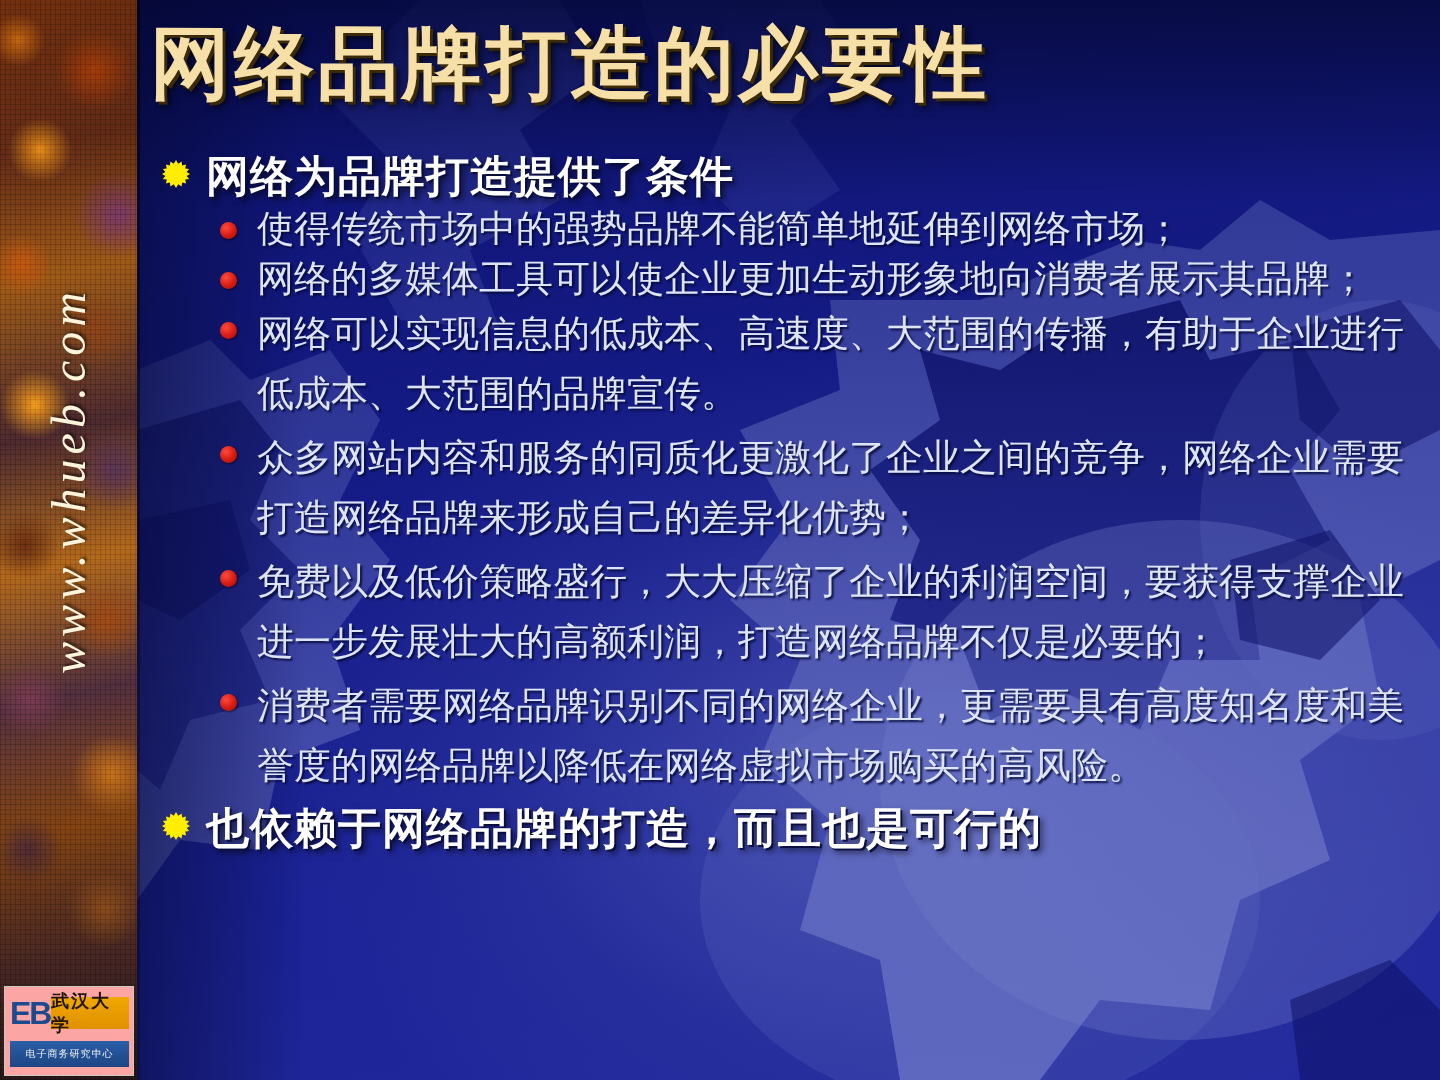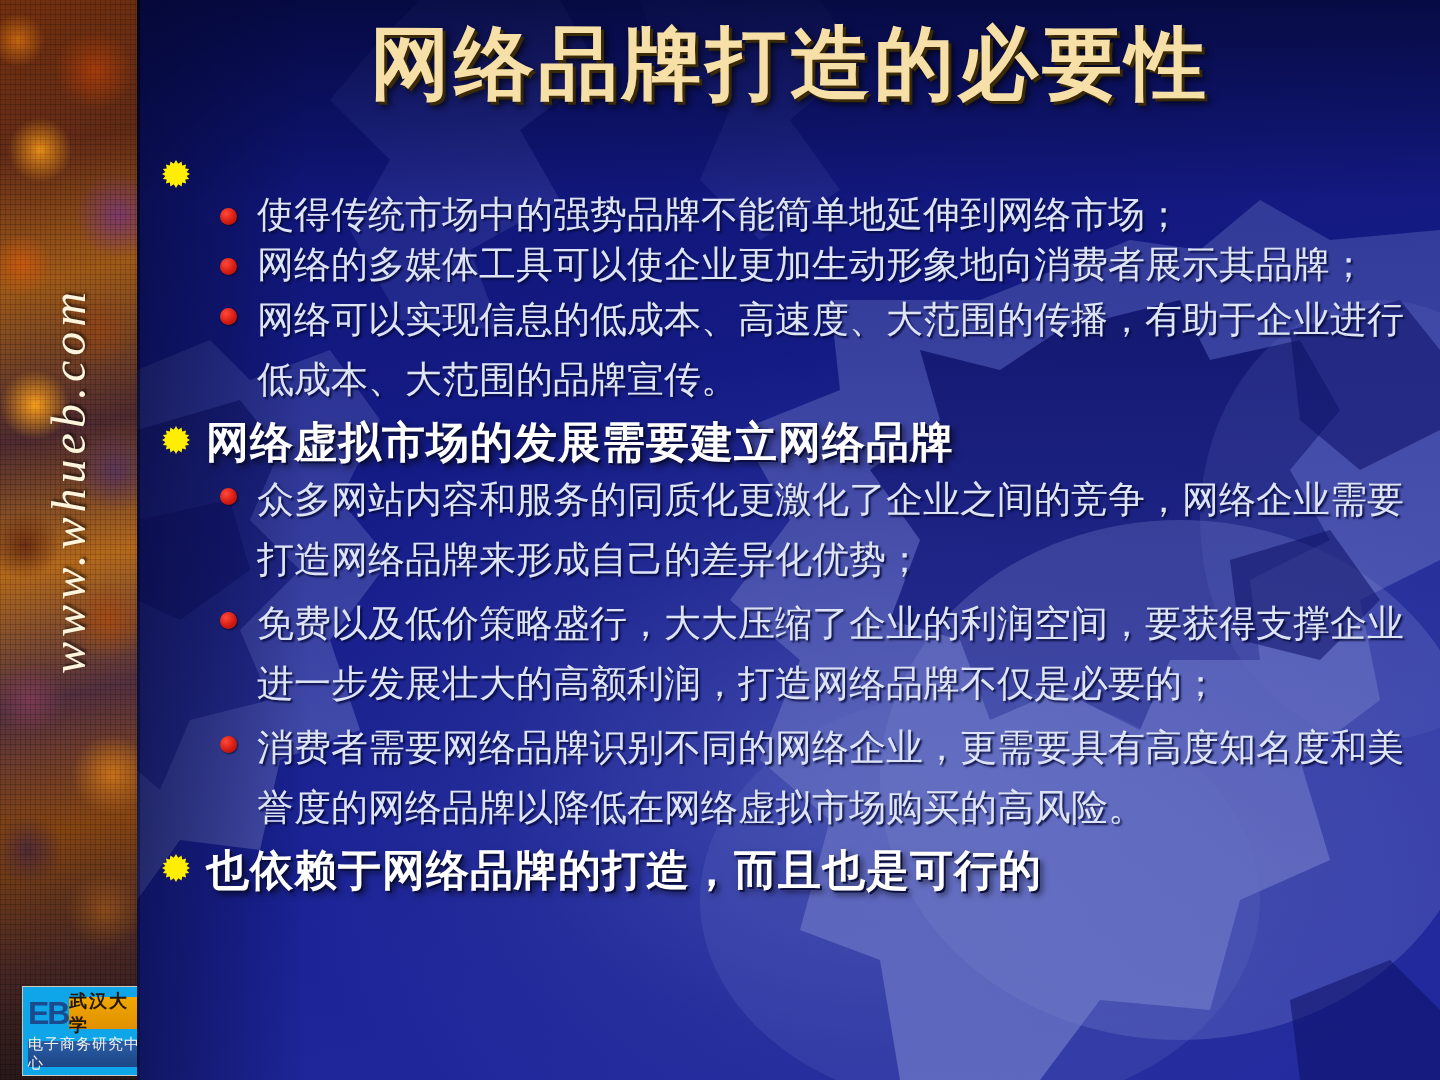--- a/index.html
+++ b/index.html
@@ -96,23 +96,23 @@
     color: #fdf4dc;
     font-family: "Liberation Serif", "DejaVu Serif", serif;
     font-style: italic;
     font-size: 48px;
     letter-spacing: 5px;
     text-shadow: 2px 2px 3px rgba(0,0,0,.55);
   }
   
   #sb-logo {
     position: absolute;
-    left: 22px; bottom: 4px;
+    left: 4px; bottom: 4px;
     width: 128px; height: 88px;
-    background: #0ea5e9;
+    background: #fca5a5;
     border: 1px solid #c9c9bf;
     overflow: hidden;
   }
   .logo-eb {
     position: absolute;
     left: 5px; top: 6px;
     width: 38px; height: 40px;
     color: #1b4a8f;
     font-family: "Liberation Sans", sans-serif;
     font-weight: bold;
@@ -132,37 +132,37 @@
     letter-spacing: 2px;
     display: flex; align-items: center; justify-content: center;
   }
   .logo-blue {
     position: absolute;
     left: 5px; bottom: 8px;
     width: 119px; height: 26px;
     background: linear-gradient(180deg,#2a5ea8 0%,#1d4584 100%);
     color: #f4f4ee;
     font-family: "Liberation Serif", serif;
-    font-size: 15px;
+    font-size: 10px;
     letter-spacing: 1px;
     display: flex; align-items: center; justify-content: center;
   }
   #sb-edge {
     position: absolute;
     left: 137px; top: 0;
     width: 3px; height: 1080px;
     background: linear-gradient(180deg, rgba(0,0,0,.55), rgba(0,0,0,.25));
   }
 
   
   #title {
     position: absolute;
     left: 150px; top: 16px;
     width: 1280px;
-    text-align: center;
+    text-align: left;
     font-family: "Liberation Serif", "DejaVu Serif", serif;
     font-weight: bold;
     font-size: 80px;
     line-height: 96px;
     color: #f7dfa8;
     letter-spacing: 4px;
     text-shadow:
        3px 3px 0 #3a2a08,
        5px 5px 7px rgba(0,0,0,.75);
     white-space: nowrap;
@@ -319,72 +319,67 @@
 
   <div id="title">网络品牌打造的必要性</div>
 
   <div id="content">
 
     <div class="section">
       <div class="l1">
         <div class="l1-bullet">
             <i class="star"></i>
           </div>
+        <div class="l1-text">网络为品牌打造提供了条件</div>
       </div>
       <div class="l2">
         <div class="l2-bullet">
             <i class="dot"></i>
           </div>
         <div class="l2-text">使得传统市场中的强势品牌不能简单地延伸到网络市场；</div>
       </div>
       <div class="l2">
         <div class="l2-bullet">
             <i class="dot"></i>
           </div>
         <div class="l2-text">网络的多媒体工具可以使企业更加生动形象地向消费者展示其品牌；</div>
       </div>
       <div class="l2 tight">
         <div class="l2-bullet">
             <i class="dot"></i>
           </div>
         <div class="l2-text">网络可以实现信息的低成本、高速度、大范围的传播，有助于企业进行低成本、大范围的品牌宣传。</div>
       </div>
     </div>
+
+    <div class="section">
+      <div class="l2 tight">
+        <div class="l2-bullet">
+            <i class="dot"></i>
+          </div>
+        <div class="l2-text">众多网站内容和服务的同质化更激化了企业之间的竞争，网络企业需要打造网络品牌来形成自己的差异化优势；</div>
+      </div>
+      <div class="l2 tight">
+        <div class="l2-bullet">
+            <i class="dot"></i>
+          </div>
+        <div class="l2-text">免费以及低价策略盛行，大大压缩了企业的利润空间，要获得支撑企业进一步发展壮大的高额利润，打造网络品牌不仅是必要的；</div>
+      </div>
+      <div class="l2 tight">
+        <div class="l2-bullet">
+            <i class="dot"></i>
+          </div>
+        <div class="l2-text">消费者需要网络品牌识别不同的网络企业，更需要具有高度知名度和美誉度的网络品牌以降低在网络虚拟市场购买的高风险。</div>
+      </div>
+    </div>
+
 
     <div class="section">
       <div class="l1">
         <div class="l1-bullet">
             <i class="star"></i>
           </div>
-        <div class="l1-text">网络虚拟市场的发展需要建立网络品牌</div>
-      </div>
-      <div class="l2 tight">
-        <div class="l2-bullet">
-            <i class="dot"></i>
-          </div>
-        <div class="l2-text">众多网站内容和服务的同质化更激化了企业之间的竞争，网络企业需要打造网络品牌来形成自己的差异化优势；</div>
-      </div>
-      <div class="l2 tight">
-        <div class="l2-bullet">
-            <i class="dot"></i>
-          </div>
-        <div class="l2-text">免费以及低价策略盛行，大大压缩了企业的利润空间，要获得支撑企业进一步发展壮大的高额利润，打造网络品牌不仅是必要的；</div>
-      </div>
-      <div class="l2 tight">
-        <div class="l2-bullet">
-            <i class="dot"></i>
-          </div>
-        <div class="l2-text">消费者需要网络品牌识别不同的网络企业，更需要具有高度知名度和美誉度的网络品牌以降低在网络虚拟市场购买的高风险。</div>
-      </div>
-    </div>
-
-
-    <div class="section">
-      <div class="l1">
-        <div class="l1-bullet">
-            <i class="star"></i>
-          </div>
         <div class="l1-text">也依赖于网络品牌的打造，而且也是可行的</div>
       </div>
     </div>
 
   </div>
 </div>
 
 </body></html>

